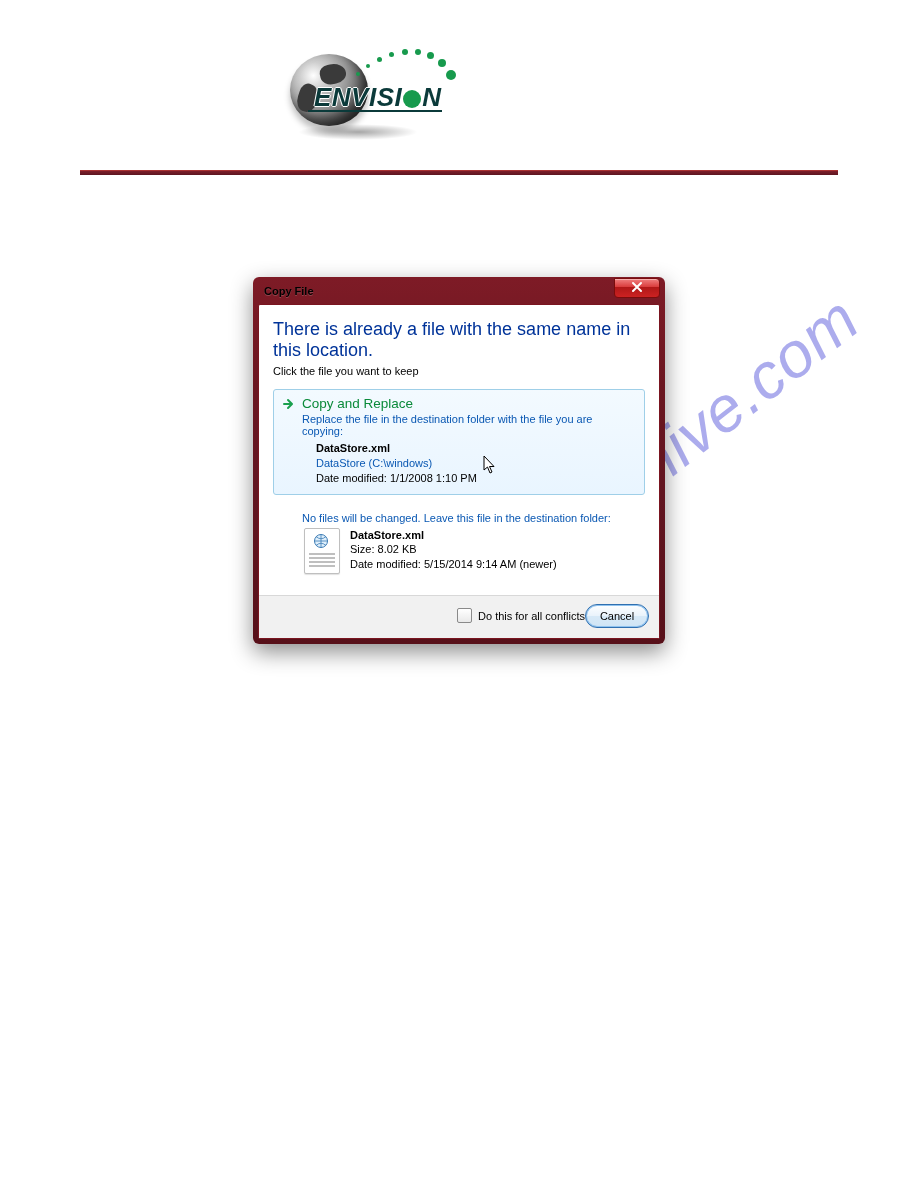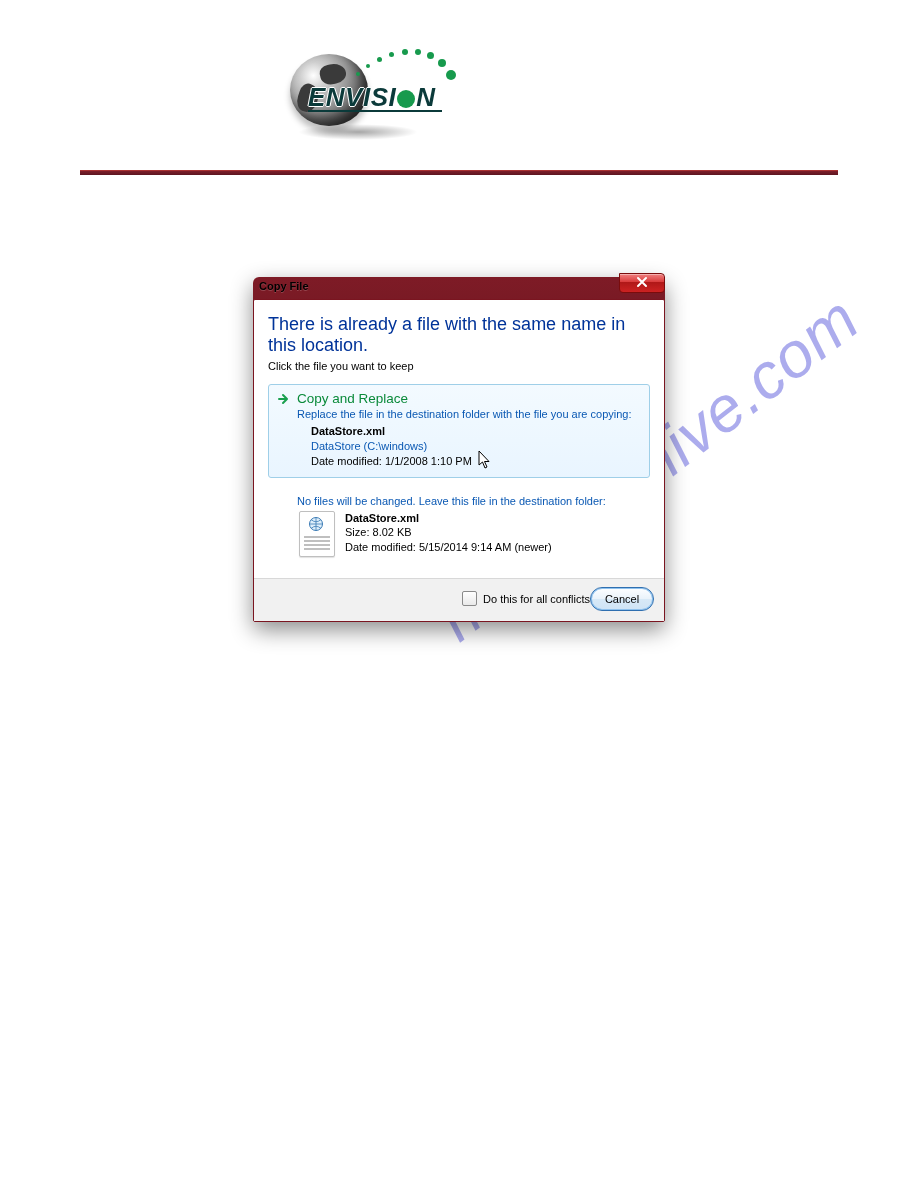--- a/index.html
+++ b/index.html
@@ -6,26 +6,26 @@
 .page{width:918px;position:relative;padding-bottom:200px}
 .header-area{padding:40px 80px 12px 80px}
 .logo{position:relative;width:160px;height:100px;margin-left:210px}
 .globe{position:absolute;left:0;top:14px;width:78px;height:72px;border-radius:50%;background:radial-gradient(circle at 30% 30%,#fff 0%,#cfcfcf 18%,#9a9a9a 45%,#555 75%,#2a2a2a 100%);box-shadow:inset -6px -8px 12px rgba(0,0,0,.55),0 6px 6px rgba(0,0,0,.25)}
 .globe:before,.globe:after{content:"";position:absolute;background:#3a3a3a;border-radius:40% 60% 50% 50%}
 .globe:before{width:26px;height:20px;left:30px;top:10px;transform:rotate(-12deg)}
 .globe:after{width:20px;height:28px;left:8px;top:30px;transform:rotate(18deg)}
 .globe-shadow{position:absolute;left:8px;top:84px;width:120px;height:16px;background:radial-gradient(ellipse at center,rgba(0,0,0,.35) 0%,rgba(0,0,0,0) 70%);border-radius:50%}
 .dot-arc{position:absolute;left:66px;top:6px}
 .dot{position:absolute;border-radius:50%;background:#179a4d}
-.brand{position:absolute;left:18px;top:42px;font-family:Arial,Helvetica,sans-serif;font-weight:900;font-style:italic;font-size:26px;letter-spacing:.5px;color:#0b3a3a;text-shadow:0 1px 0 #fff,1px 0 0 #fff,0 -1px 0 #fff,-1px 0 0 #fff}
+.brand{position:absolute;left:24px;top:42px;font-family:Arial,Helvetica,sans-serif;font-weight:900;font-style:italic;font-size:26px;letter-spacing:.5px;color:#0b3a3a;text-shadow:0 1px 0 #fff,1px 0 0 #fff,0 -1px 0 #fff,-1px 0 0 #fff}
 .brand .o{display:inline-block;width:18px;height:18px;border-radius:50%;background:#179a4d;vertical-align:-2px;margin:0 1px}
 .under{position:absolute;left:18px;top:70px;width:134px;height:2px;background:#0b3a3a}
 .rule{margin:18px 80px 0 80px;height:4px;background:linear-gradient(#7e1f2b,#5d1520);border-top:1px solid #a33}
 .dialog-wrap{position:relative;margin:102px auto 0 auto;width:412px}
-.dlg{position:relative;border-radius:6px;background:linear-gradient(180deg,#7e1b26 0%,#6a1620 30%,#611520 60%,#571019 100%);box-shadow:0 8px 22px rgba(0,0,0,.45)}
+.dlg{position:relative;border-radius:6px;padding:5px;background:linear-gradient(180deg,#7e1b26 0%,#6a1620 30%,#611520 60%,#571019 100%);box-shadow:0 8px 22px rgba(0,0,0,.45)}
 .titlebar{position:relative;height:22px}
 .title-text{position:absolute;left:6px;top:3px;font-size:11px;color:#000;font-weight:700;text-shadow:0 1px 0 rgba(255,255,255,.18)}
 .win-close{position:absolute;right:0;top:-4px;width:44px;height:18px;border-radius:0 4px 4px 4px;background:linear-gradient(180deg,#f08080 0%,#d93a3a 45%,#b01818 46%,#c22 100%);border:1px solid #7a0c0c;box-shadow:inset 0 1px 0 rgba(255,255,255,.4);}
 .win-close svg{display:block;margin:2px auto 0 auto}
 .inner{background:#fff;border:1px solid #7a1520;border-radius:2px}
 .content{padding:14px 14px 4px 14px}
 .main-heading{color:#003399;font-size:18px;margin:0 0 4px 0}
 .sub-instruction{color:#000;font-size:11px;margin:0 0 12px 0}
 .option{border:1px solid transparent;border-radius:3px;padding:6px 8px 8px 8px;margin-bottom:8px}
 .option.sel{border-color:#9fcfe8;background:linear-gradient(180deg,#f3faff,#e9f5ff)}

